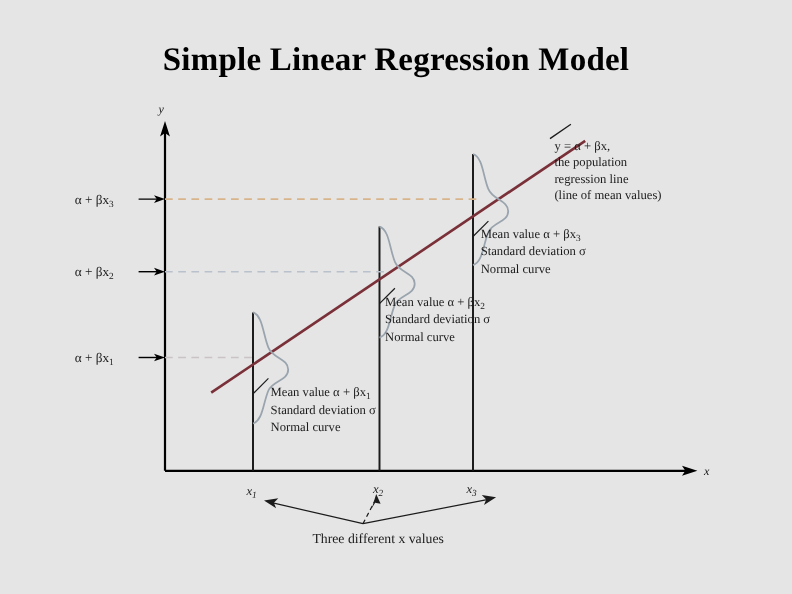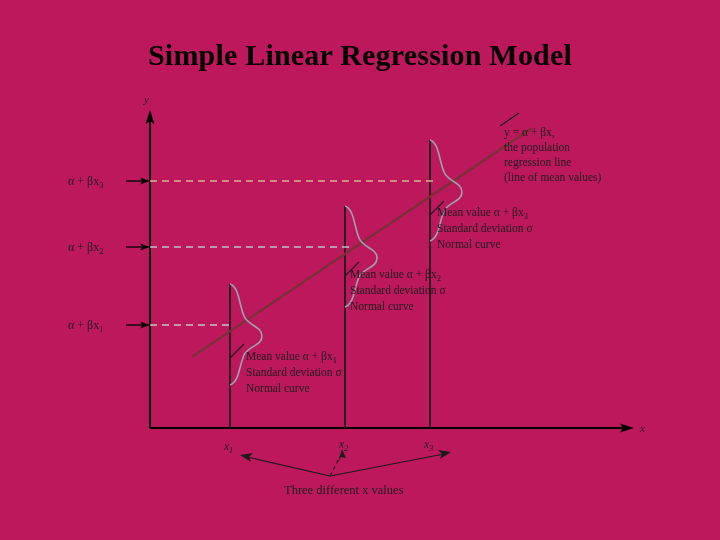--- a/index.html
+++ b/index.html
@@ -11,21 +11,21 @@
     height: 540px;
     background: #ffffff;
     font-family: "Liberation Serif", "DejaVu Serif", serif;
     overflow: hidden;
     position: relative;
   }
   #slide {
     position: relative;
     width: 720px;
     height: 540px;
-    background: #be185d;
+    background: #e5e5e5;
   }
   #slide-title {
     position: absolute;
     left: 0;
     top: 38px;
     width: 720px;
     text-align: center;
     font-family: "Liberation Serif", "DejaVu Serif", serif;
     font-weight: bold;
     font-size: 30px;

